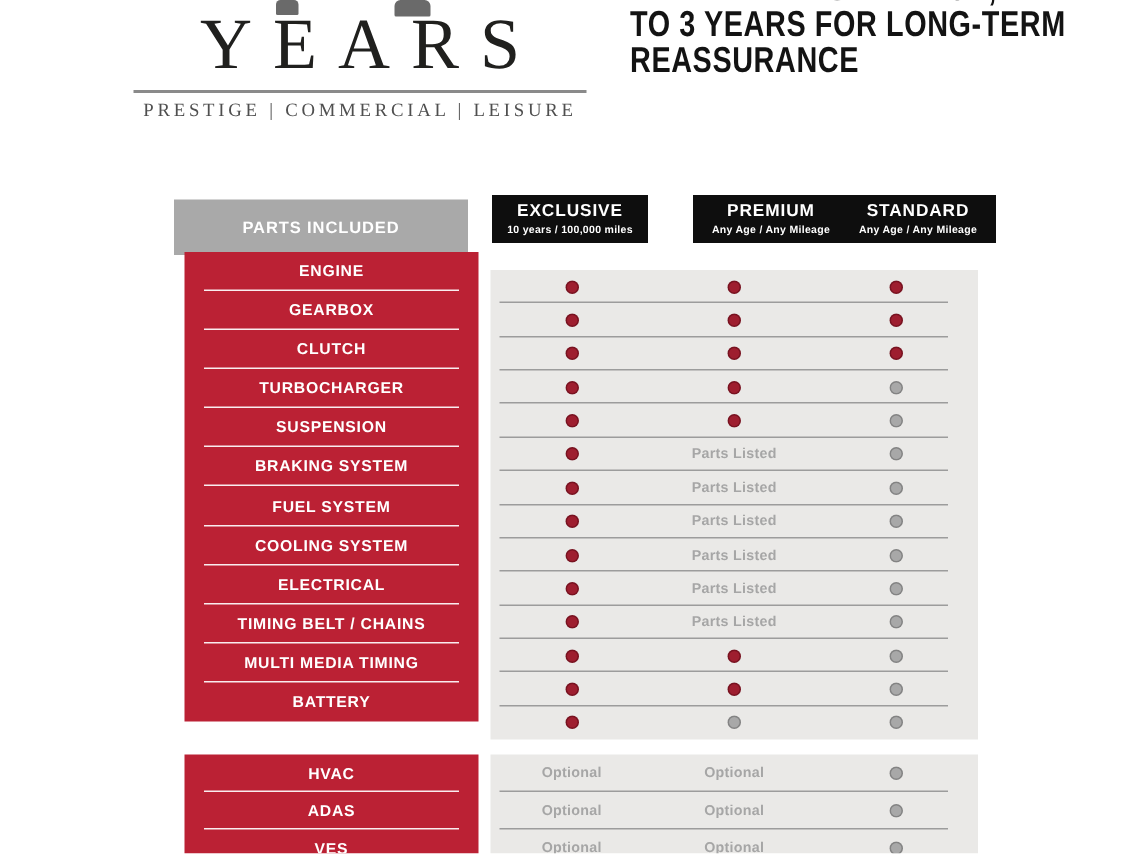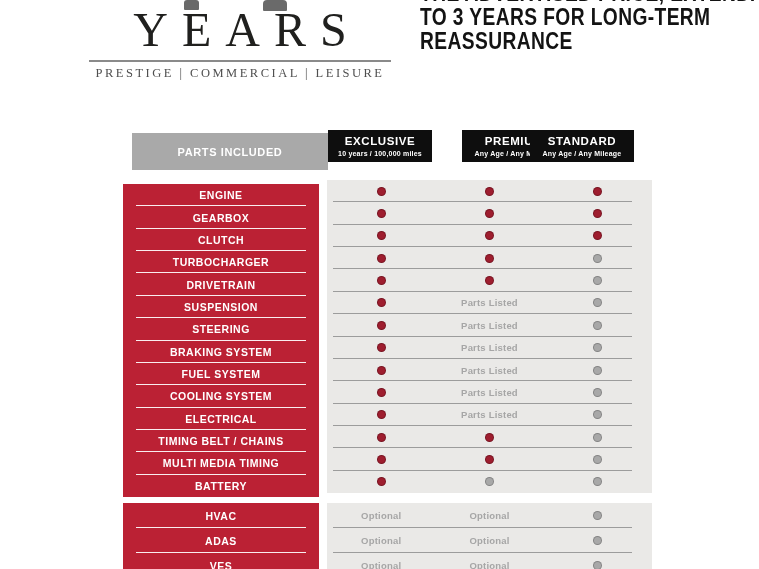--- a/index.html
+++ b/index.html
@@ -24,37 +24,37 @@
     color:#4f4f4f;white-space:nowrap;
   }
   
   .headline{
     position:absolute;left:420px;top:-19px;width:340px;
     font-weight:bold;font-size:24px;line-height:24px;letter-spacing:.5px;
     color:#131313;transform:scale(.8,1);transform-origin:top left;white-space:nowrap;
   }
   
   .parts-box{
-    position:absolute;left:132px;top:133px;width:196px;height:37px;
+    position:absolute;left:116px;top:133px;width:196px;height:37px;
     background:#a9a9a9;color:#fff;display:flex;align-items:center;justify-content:center;
     font-size:11px;font-weight:bold;letter-spacing:.6px;
   }
   .plan-box{
     position:absolute;top:130px;width:104px;height:32px;background:#0e0e0e;color:#fff;
     display:flex;flex-direction:column;align-items:center;justify-content:center;gap:3px;
   }
   .plan-box .plan-name{font-size:11.5px;font-weight:bold;letter-spacing:.6px;}
   .plan-box .plan-sub{font-size:7px;font-weight:bold;letter-spacing:.2px;}
-  .plan-1{left:328px;} .plan-2{left:462px;} .plan-3{left:530px;}
+  .plan-1{left:328px;} .plan-2{left:462px;} .plan-3{left:560px;}
   
   .labels{
     position:absolute;left:123px;width:196px;background:#bb2134;
     display:flex;flex-direction:column;
   }
-  .labels-1{top:184px;height:313px;}
+  .labels-1{top:168px;height:313px;}
   .labels-2{top:503px;height:75px;}
   .label-row{
     position:relative;flex:1;display:flex;align-items:center;justify-content:center;
   }
   .label-row:not(:last-child)::after{
     content:"";position:absolute;left:13px;right:13px;bottom:0;height:1px;
     background:rgba(255,255,255,.92);
   }
   .label-row span{
     color:#fff;font-size:10.5px;font-weight:bold;letter-spacing:.5px;white-space:nowrap;
@@ -117,27 +117,21 @@
       <div class="label-row">
         <span>GEARBOX</span>
       </div>
       <div class="label-row">
         <span>CLUTCH</span>
       </div>
       <div class="label-row">
         <span>TURBOCHARGER</span>
       </div>
       <div class="label-row">
-        <span>DRIVETRAIN</span>
-      </div>
-      <div class="label-row">
         <span>SUSPENSION</span>
-      </div>
-      <div class="label-row">
-        <span>STEERING</span>
       </div>
       <div class="label-row">
         <span>BRAKING SYSTEM</span>
       </div>
       <div class="label-row">
         <span>FUEL SYSTEM</span>
       </div>
       <div class="label-row">
         <span>COOLING SYSTEM</span>
       </div>

